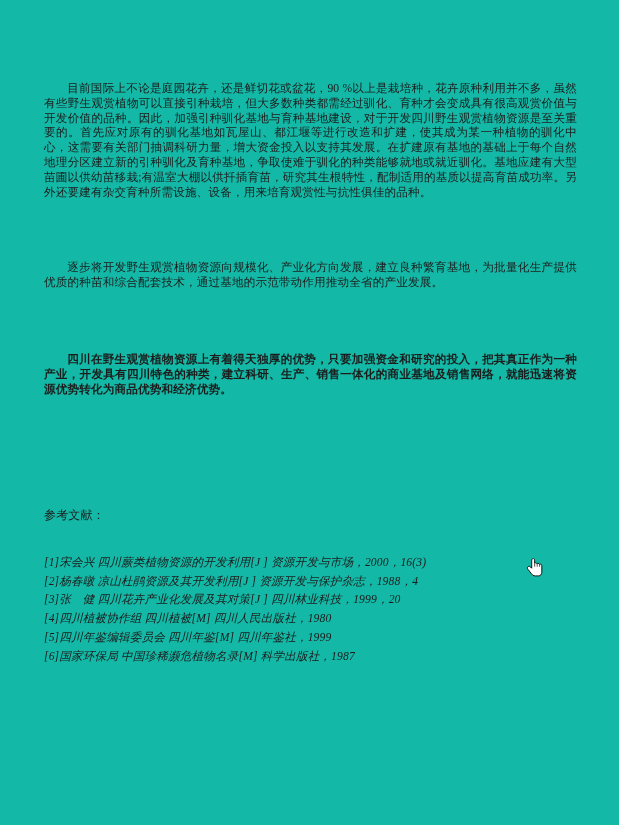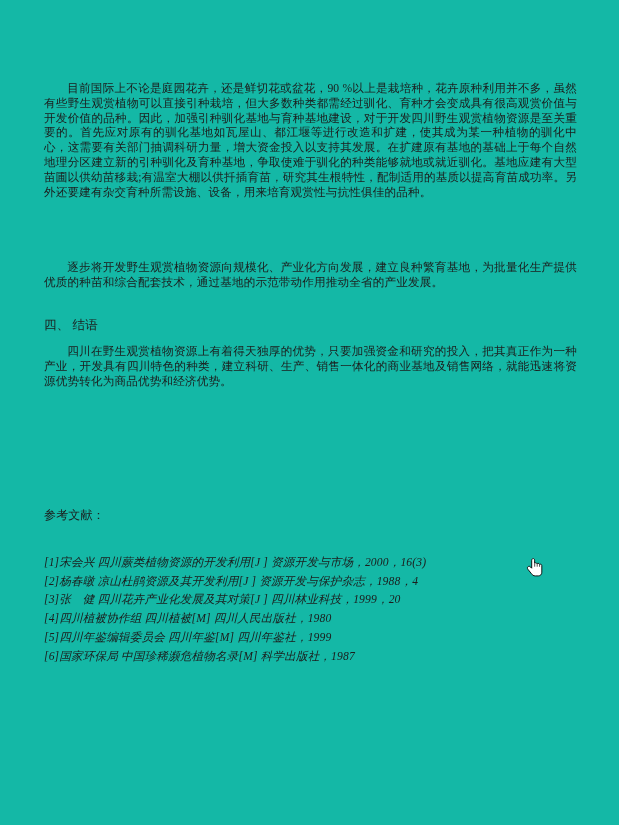--- a/index.html
+++ b/index.html
@@ -55,23 +55,22 @@
 </head>
 <body>
 
 <div class="page">
 
   <div class="block para" style="top: 82px;">目前国际上不论是庭园花卉，还是鲜切花或盆花，90 %以上是栽培种，花卉原种利用并不多，虽然有些野生观赏植物可以直接引种栽培，但大多数种类都需经过驯化、育种才会变成具有很高观赏价值与开发价值的品种。因此，加强引种驯化基地与育种基地建设，对于开发四川野生观赏植物资源是至关重要的。首先应对原有的驯化基地如瓦屋山、都江堰等进行改造和扩建，使其成为某一种植物的驯化中心，这需要有关部门抽调科研力量，增大资金投入以支持其发展。在扩建原有基地的基础上于每个自然地理分区建立新的引种驯化及育种基地，争取使难于驯化的种类能够就地或就近驯化。基地应建有大型苗圃以供幼苗移栽;有温室大棚以供扦插育苗，研究其生根特性，配制适用的基质以提高育苗成功率。另外还要建有杂交育种所需设施、设备，用来培育观赏性与抗性俱佳的品种。</div>
 
 
   <div class="block para" style="top: 261px;">逐步将开发野生观赏植物资源向规模化、产业化方向发展，建立良种繁育基地，为批量化生产提供优质的种苗和综合配套技术，通过基地的示范带动作用推动全省的产业发展。</div>
 
-  <div class="block" style="top: 318px; font-size: 12.5px;">四、 结语</div>
 
-  <div class="block para" style="top: 345px;">四川在野生观赏植物资源上有着得天独厚的优势，只要加强资金和研究的投入，把其真正作为一种产业，开发具有四川特色的种类，建立科研、生产、销售一体化的商业基地及销售网络，就能迅速将资源优势转化为商品优势和经济优势。</div>
+  <div class="block para" style="top: 353px; font-weight: bold;">四川在野生观赏植物资源上有着得天独厚的优势，只要加强资金和研究的投入，把其真正作为一种产业，开发具有四川特色的种类，建立科研、生产、销售一体化的商业基地及销售网络，就能迅速将资源优势转化为商品优势和经济优势。</div>
 
   <div class="block refs-title" style="top: 508px;">参考文献：</div>
 
   <div class="block refs" style="top: 554px;">
     <div class="ref-line">[1]宋会兴  四川蕨类植物资源的开发利用[J ]  资源开发与市场，2000，16(3)</div>
     <div class="ref-line">[2]杨春暾  凉山杜鹃资源及其开发利用[J ]  资源开发与保护杂志，1988，4</div>
     <div class="ref-line">[3]张　健  四川花卉产业化发展及其对策[J ]  四川林业科技，1999，20</div>
     <div class="ref-line">[4]四川植被协作组  四川植被[M]  四川人民出版社，1980</div>
     <div class="ref-line">[5]四川年鉴编辑委员会  四川年鉴[M]  四川年鉴社，1999</div>
     <div class="ref-line">[6]国家环保局  中国珍稀濒危植物名录[M]  科学出版社，1987</div>

